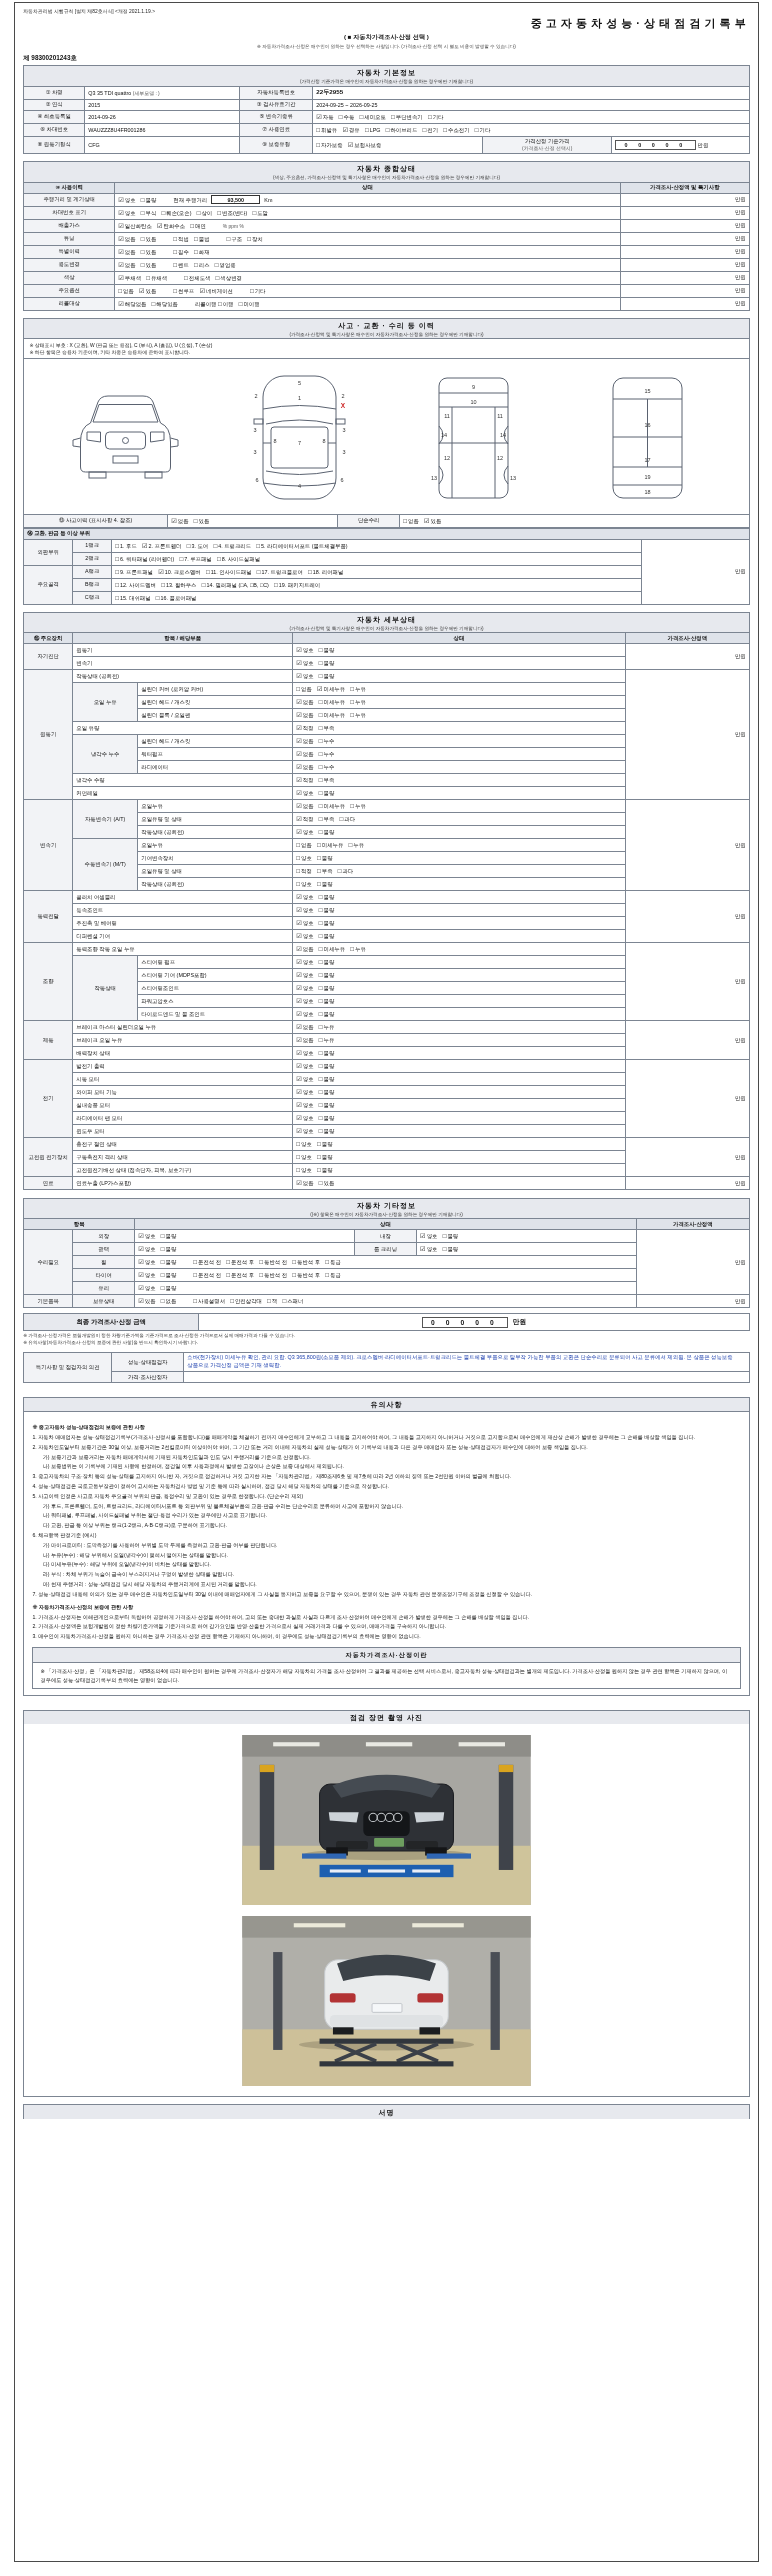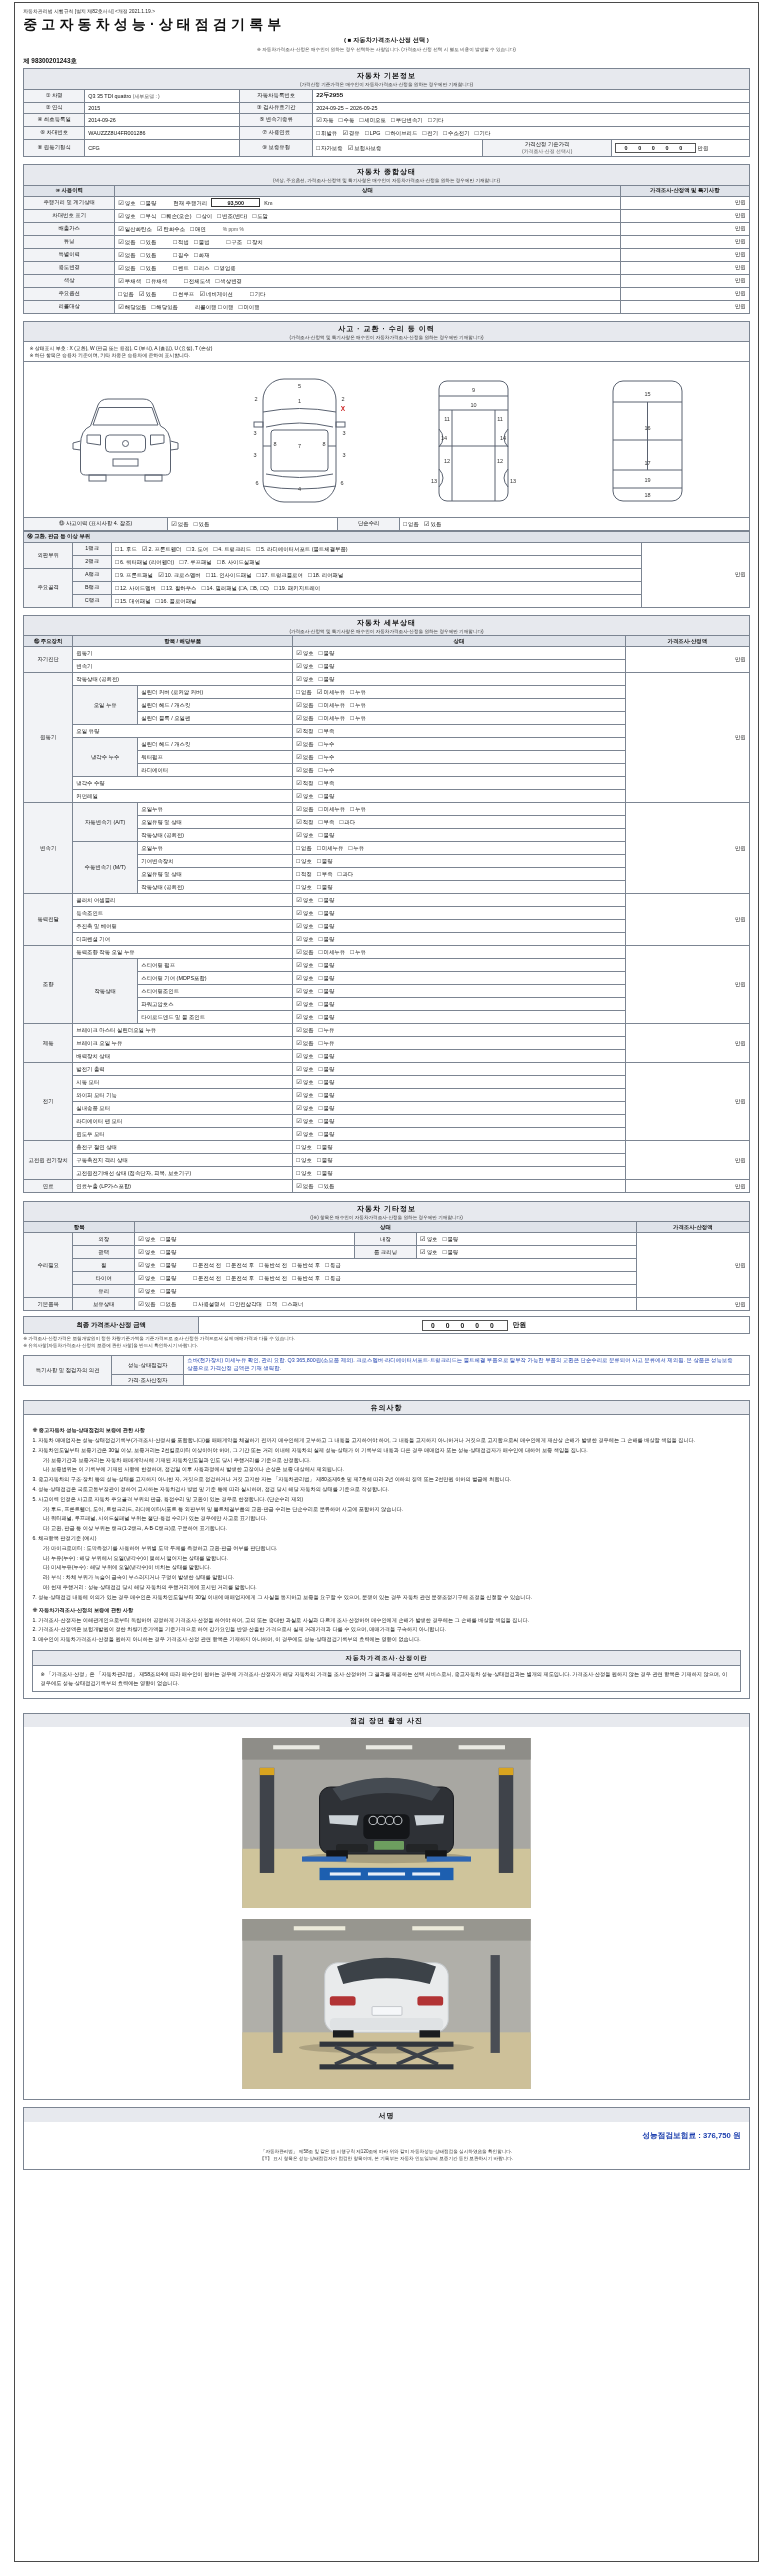--- a/index.html
+++ b/index.html
@@ -1,20 +1,20 @@
 <!DOCTYPE html>
 <html style="font-size:8.2px"><head>
 <meta charset="utf-8">
 <style>
   *{box-sizing:border-box;margin:0;padding:0}
   html,body{background:#fff}
   body{width:773px;min-height:2576px;font-family:"Liberation Sans","DejaVu Sans",sans-serif;color:#111}
   .sheet{width:745px;min-height:2560px;margin:2.1px auto 0;border:1px solid #4a4a4a;padding:5.2px 8.2px 10.3px;background:#fff}
   .topline{font-size:4.9px;color:#222}
-  .title{text-align:left;font-size:14px;letter-spacing:4.1px;margin-top:2.1px;font-weight:bold}
+  .title{text-align:right;font-size:11px;letter-spacing:4.1px;margin-top:2.1px;font-weight:bold}
   .title-sub{text-align:center;font-size:6.2px;margin-top:2.1px;font-weight:bold}
   .title-note{text-align:center;font-size:4.6px;color:#444;margin-top:1.5px}
   .doc-no{font-size:6.4px;font-weight:bold;margin:5.2px 0 2.1px}
   .sec{margin-bottom:7.2px}
   .band{border:0.5px solid #7c8592;border-bottom:none;background:#e7e9ee;text-align:center;padding:2.1px 3.1px 1.5px}
   .band .bt{font-size:7px;font-weight:bold;letter-spacing:1px}
   .band .bn{font-size:4.6px;color:#333;margin-top:1px}
   .ftable{width:100%;border-collapse:collapse;table-layout:fixed}
   .ftable td{border:0.5px solid #7c8592;font-size:5.4px;padding:1.5px 3.1px;vertical-align:middle;word-break:keep-all}
   .ftable tr.hd td{background:#dfe3ea;text-align:center;font-weight:bold}
@@ -774,26 +774,16 @@
         <line x1="380" y1="248" x2="300" y2="282" stroke="#3b4048" stroke-width="7"></line>
         <rect x="150" y="282" width="260" height="10" fill="#31363d"></rect>
       </svg>
     </div>
   </section>
 
   <section class="sec">
     <div class="band">
       <div class="bt">서명</div>
     </div>
-    <div class="sigspace">
-      <div class="premium">
-        <span>성능점검보험료 :</span>
-        <span>376,750 원</span>
-      </div>
-      <div class="footnotes">
-        <div>「자동차관리법」 제58조 및 같은 법 시행규칙 제120조에 따라 위와 같이 자동차성능·상태점검을 실시하였음을 확인합니다.</div>
-        <div>【Y】 표시 항목은 성능·상태점검자가 점검한 항목이며, 본 기록부는 자동차 인도일부터 보증기간 동안 보관하시기 바랍니다.</div>
-      </div>
-    </div>
   </section>
 
 </div>
 
 
 </body></html>

